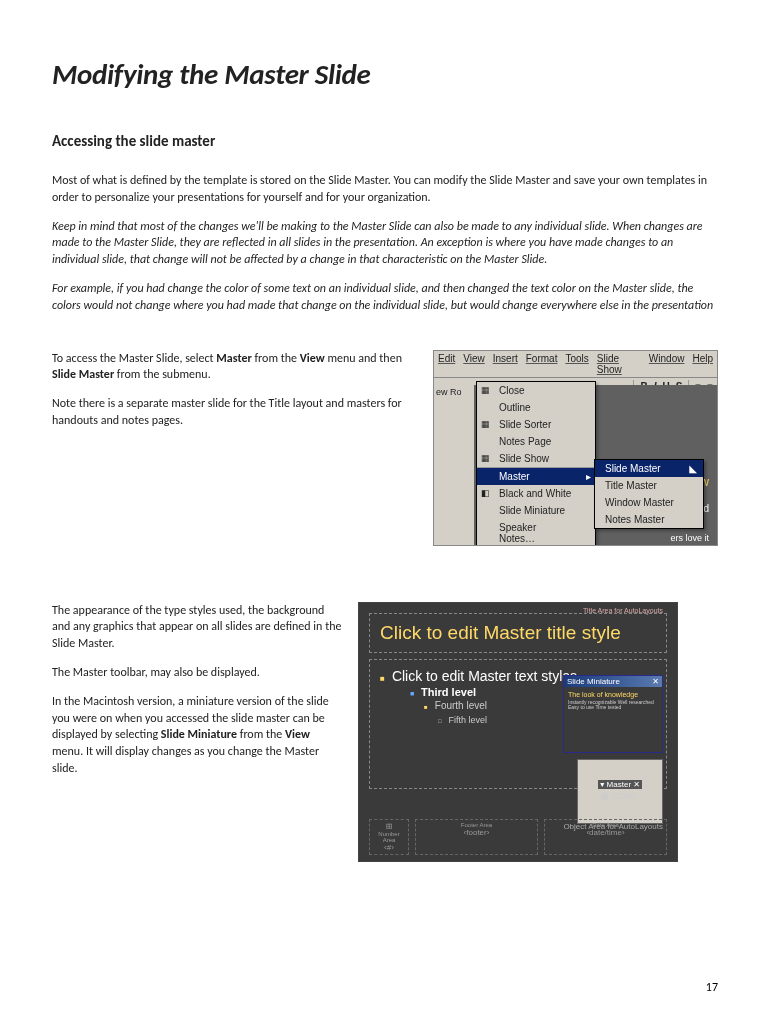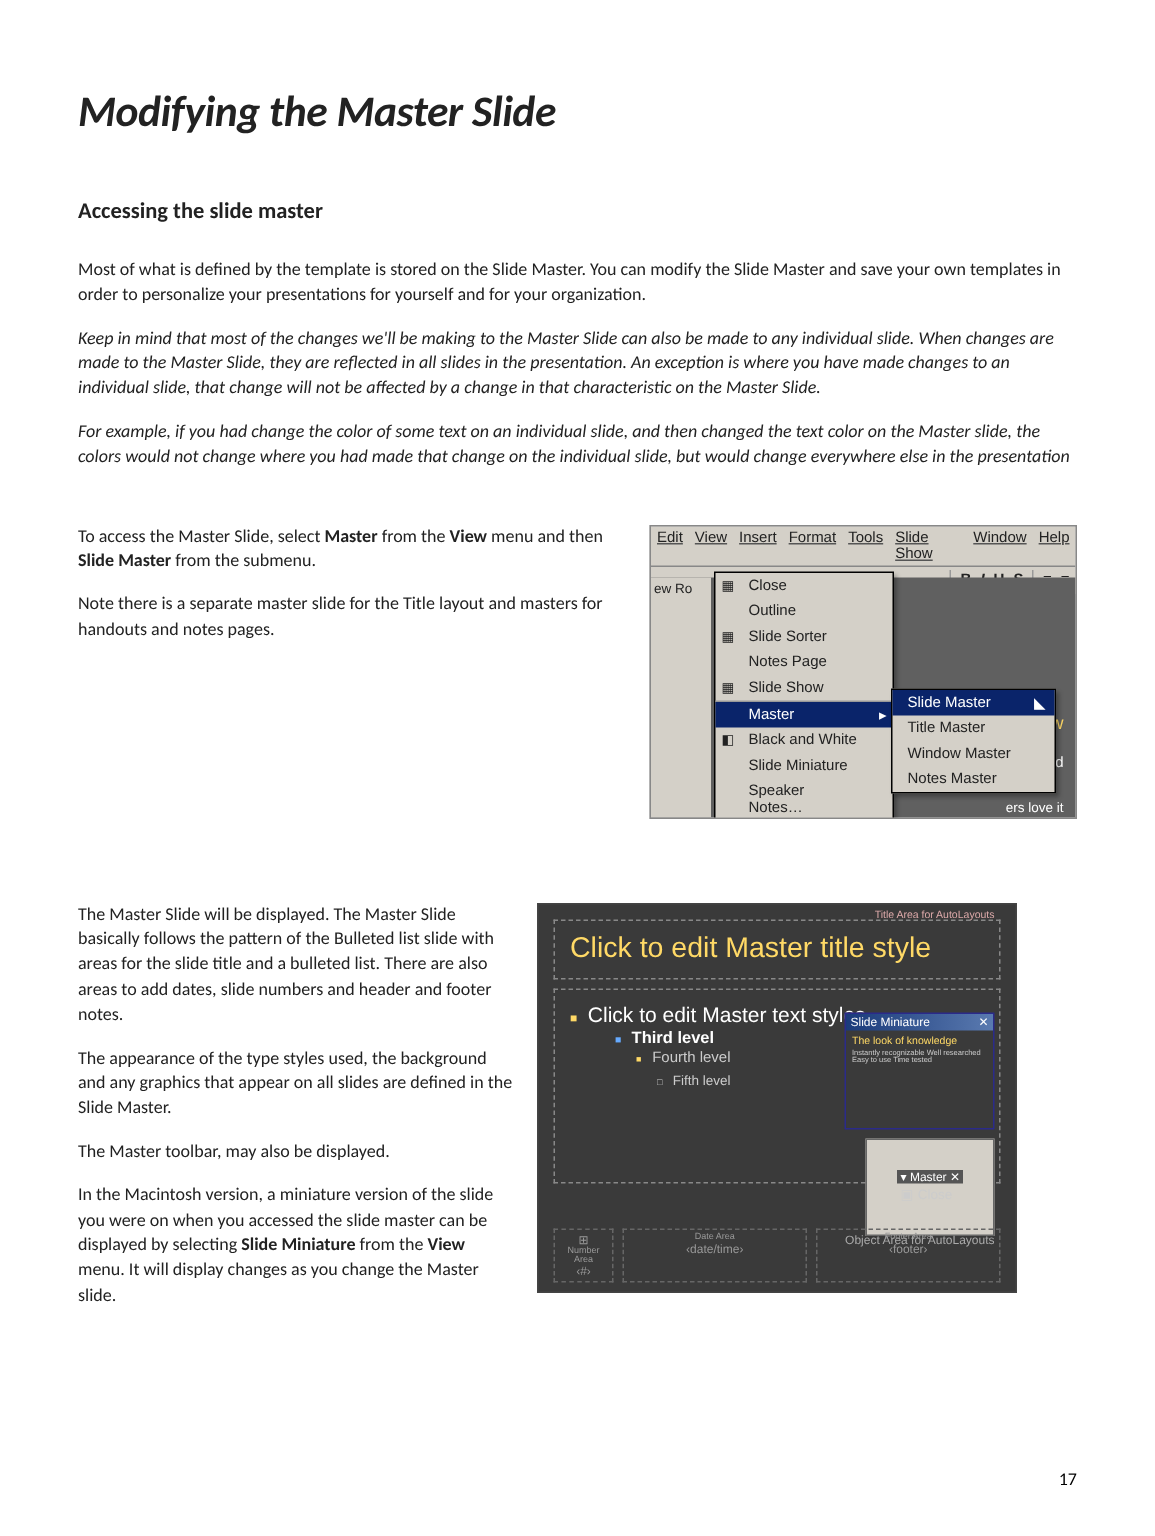--- a/index.html
+++ b/index.html
@@ -267,21 +267,20 @@
           <div class="item">Title Master</div>
           <div class="item">Window Master</div>
           <div class="item">Notes Master</div>
         </div>
       </div>
     </div>
   </div>
 
   <div class="row" style="margin-top:56px">
     <div class="col-text" style="max-width:290px">
-      <p>The Master Slide will be displayed. The Master Slide basically follows the pattern of the Bulleted list slide with areas for the slide title and a bulleted list. There are also areas to add dates, slide numbers and header and footer notes.</p>
       <p>The appearance of the type styles used, the background and any graphics that appear on all slides are defined in the Slide Master.</p>
       <p>The Master toolbar, may also be displayed.</p>
       <p>
         <span>In the Macintosh version, a miniature version of the slide you were on when you accessed the slide master can be displayed by selecting </span><span class="bold">Slide Miniature</span><span> from the </span><span class="bold">View</span><span> menu. It will display changes as you change the Master slide.</span>
       </p>
     </div>
     <div class="col-img">
       <div class="mastershot">
         <div class="titlearea">
           <span class="lbl">Title Area for AutoLayouts</span>
@@ -314,26 +313,26 @@
             </div>
         </div>
         <div class="objarea">Object Area for AutoLayouts</div>
         <div class="footerrow">
           <div class="farea fnum">
             <span>⊞</span>
             <div class="fl">Number Area</div>
             <div>‹#›</div>
           </div>
           <div class="farea">
+            <div class="fl">Footer Area</div>
+            <div>‹footer›</div>
+          </div>
+          <div class="farea">
             <div class="fl">Date Area</div>
             <div>‹date/time›</div>
-          </div>
-          <div class="farea">
-            <div class="fl">Footer Area</div>
-            <div>‹footer›</div>
           </div>
         </div>
       </div>
     </div>
   </div>
 </div>
 
 <div class="pagenum">17</div>
 
 </body></html>

